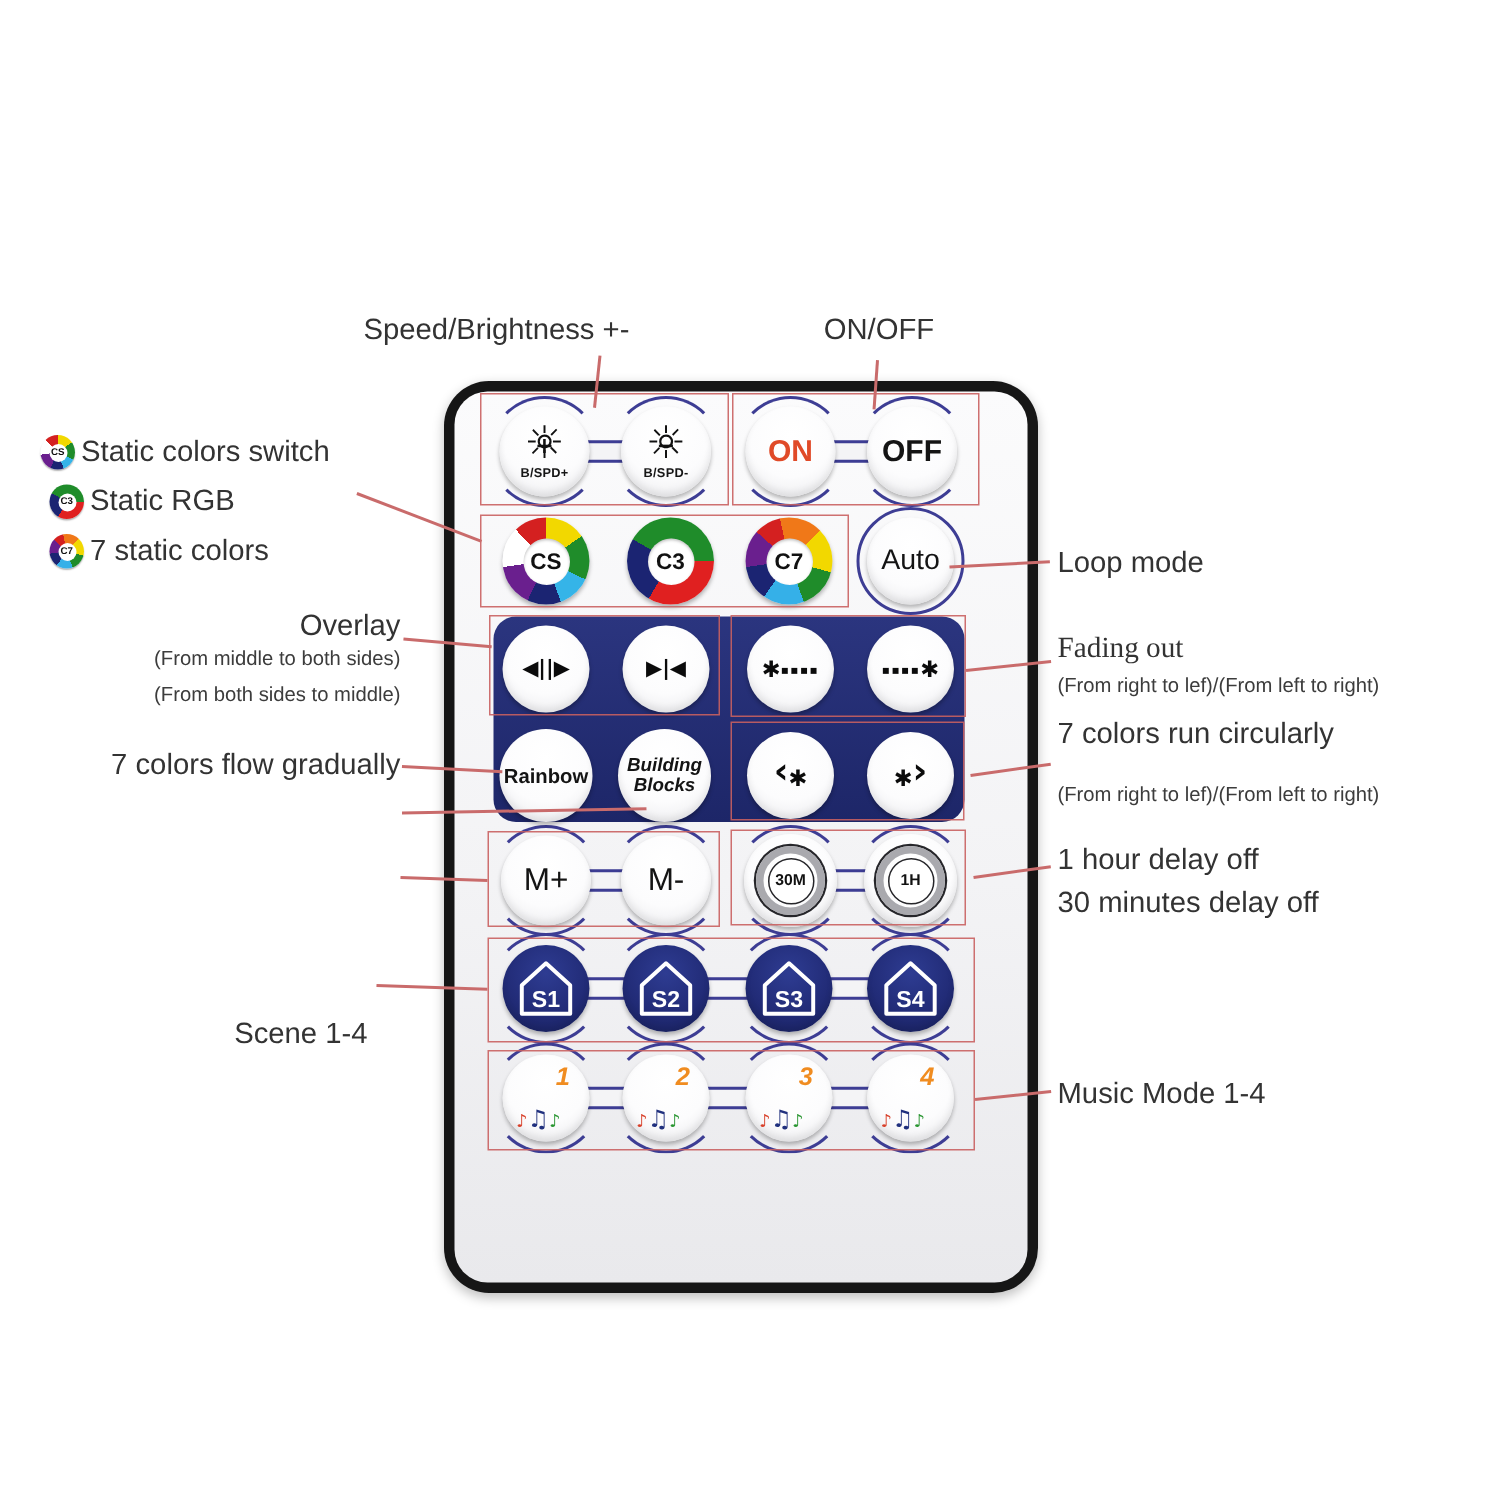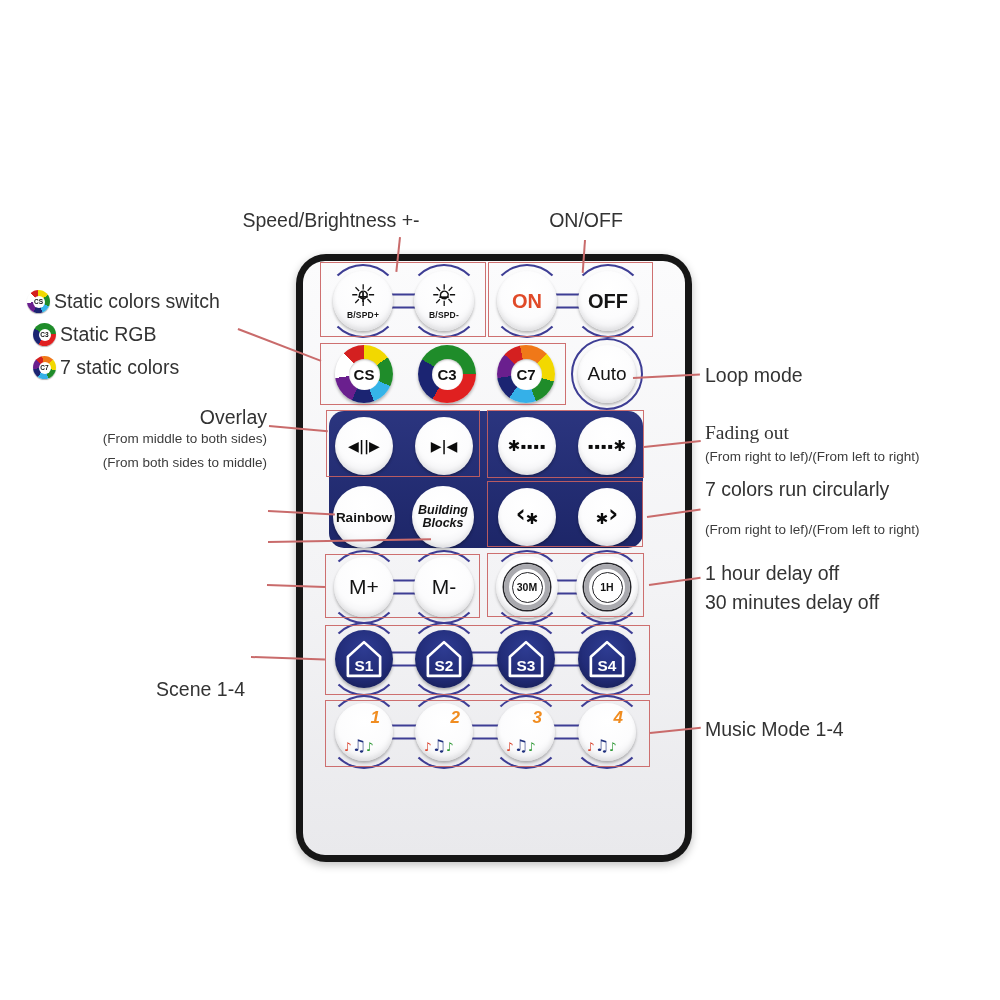--- a/index.html
+++ b/index.html
@@ -311,20 +311,21 @@
   <div class="static-row" style="left:33px;top:356px;justify-content:center;">
     <span class="mini-ring c7-ring">
         <span class="mcore">C7</span>
       </span>
     <span class="lbl" style="position:static;">7 static colors</span>
   </div>
 
   <div class="lbl r-align" style="left:30px;top:406px;width:237px;">Overlay</div>
   <div class="lbl-sub r-align" style="left:30px;top:431px;width:237px;">(From middle to both sides)</div>
   <div class="lbl-sub r-align" style="left:30px;top:455px;width:237px;">(From both sides to middle)</div>
+  <div class="lbl r-align" style="left:30px;top:499px;width:237px;">7 colors flow gradually</div>
   <div class="lbl r-align" style="left:30px;top:678px;width:215px;text-align:right;">Scene 1-4</div>
 
   <div class="lbl" style="left:705px;top:364px;">Loop mode</div>
   <div class="lbl" style="left:705px;top:422px;font-family:Liberation Serif, serif;">Fading out</div>
   <div class="lbl-sub" style="left:705px;top:449px;">(From right to lef)/(From left to right)</div>
   <div class="lbl" style="left:705px;top:478px;">7 colors run circularly</div>
   <div class="lbl-sub" style="left:705px;top:522px;">(From right to lef)/(From left to right)</div>
   <div class="lbl" style="left:705px;top:562px;">1 hour delay off</div>
   <div class="lbl" style="left:705px;top:591px;">30 minutes delay off</div>
   <div class="lbl" style="left:705px;top:718px;">Music Mode 1-4</div>

